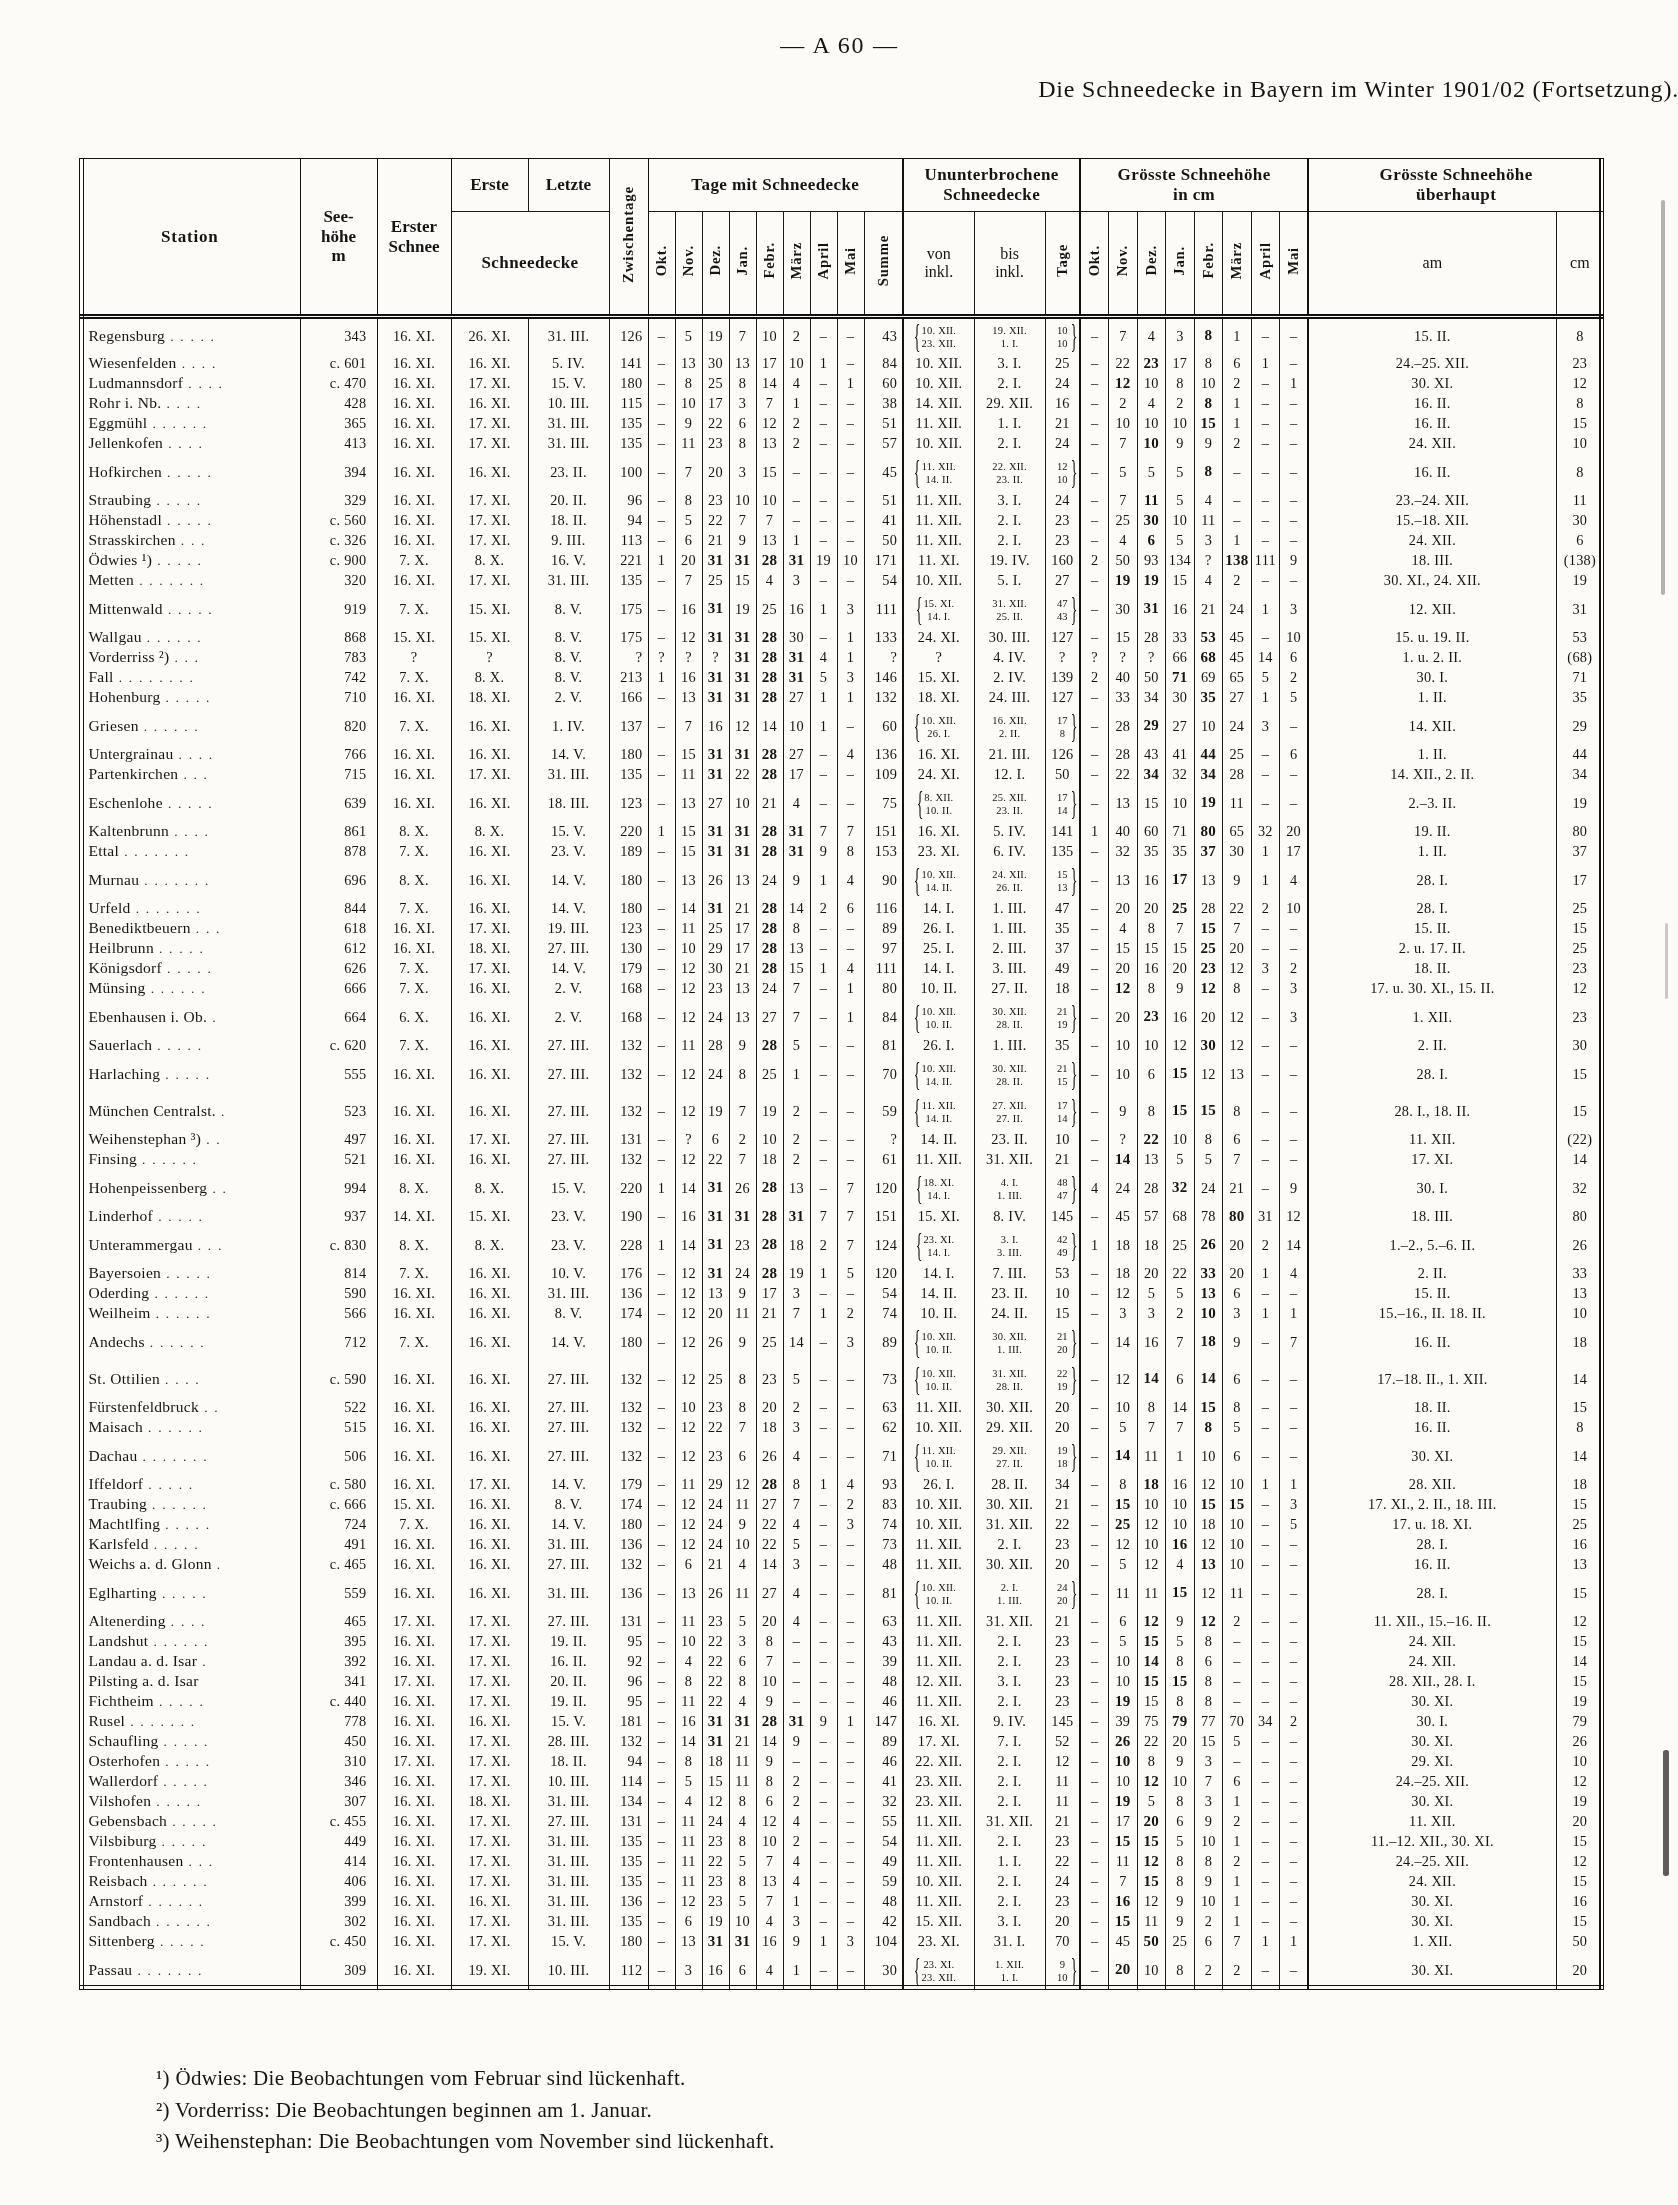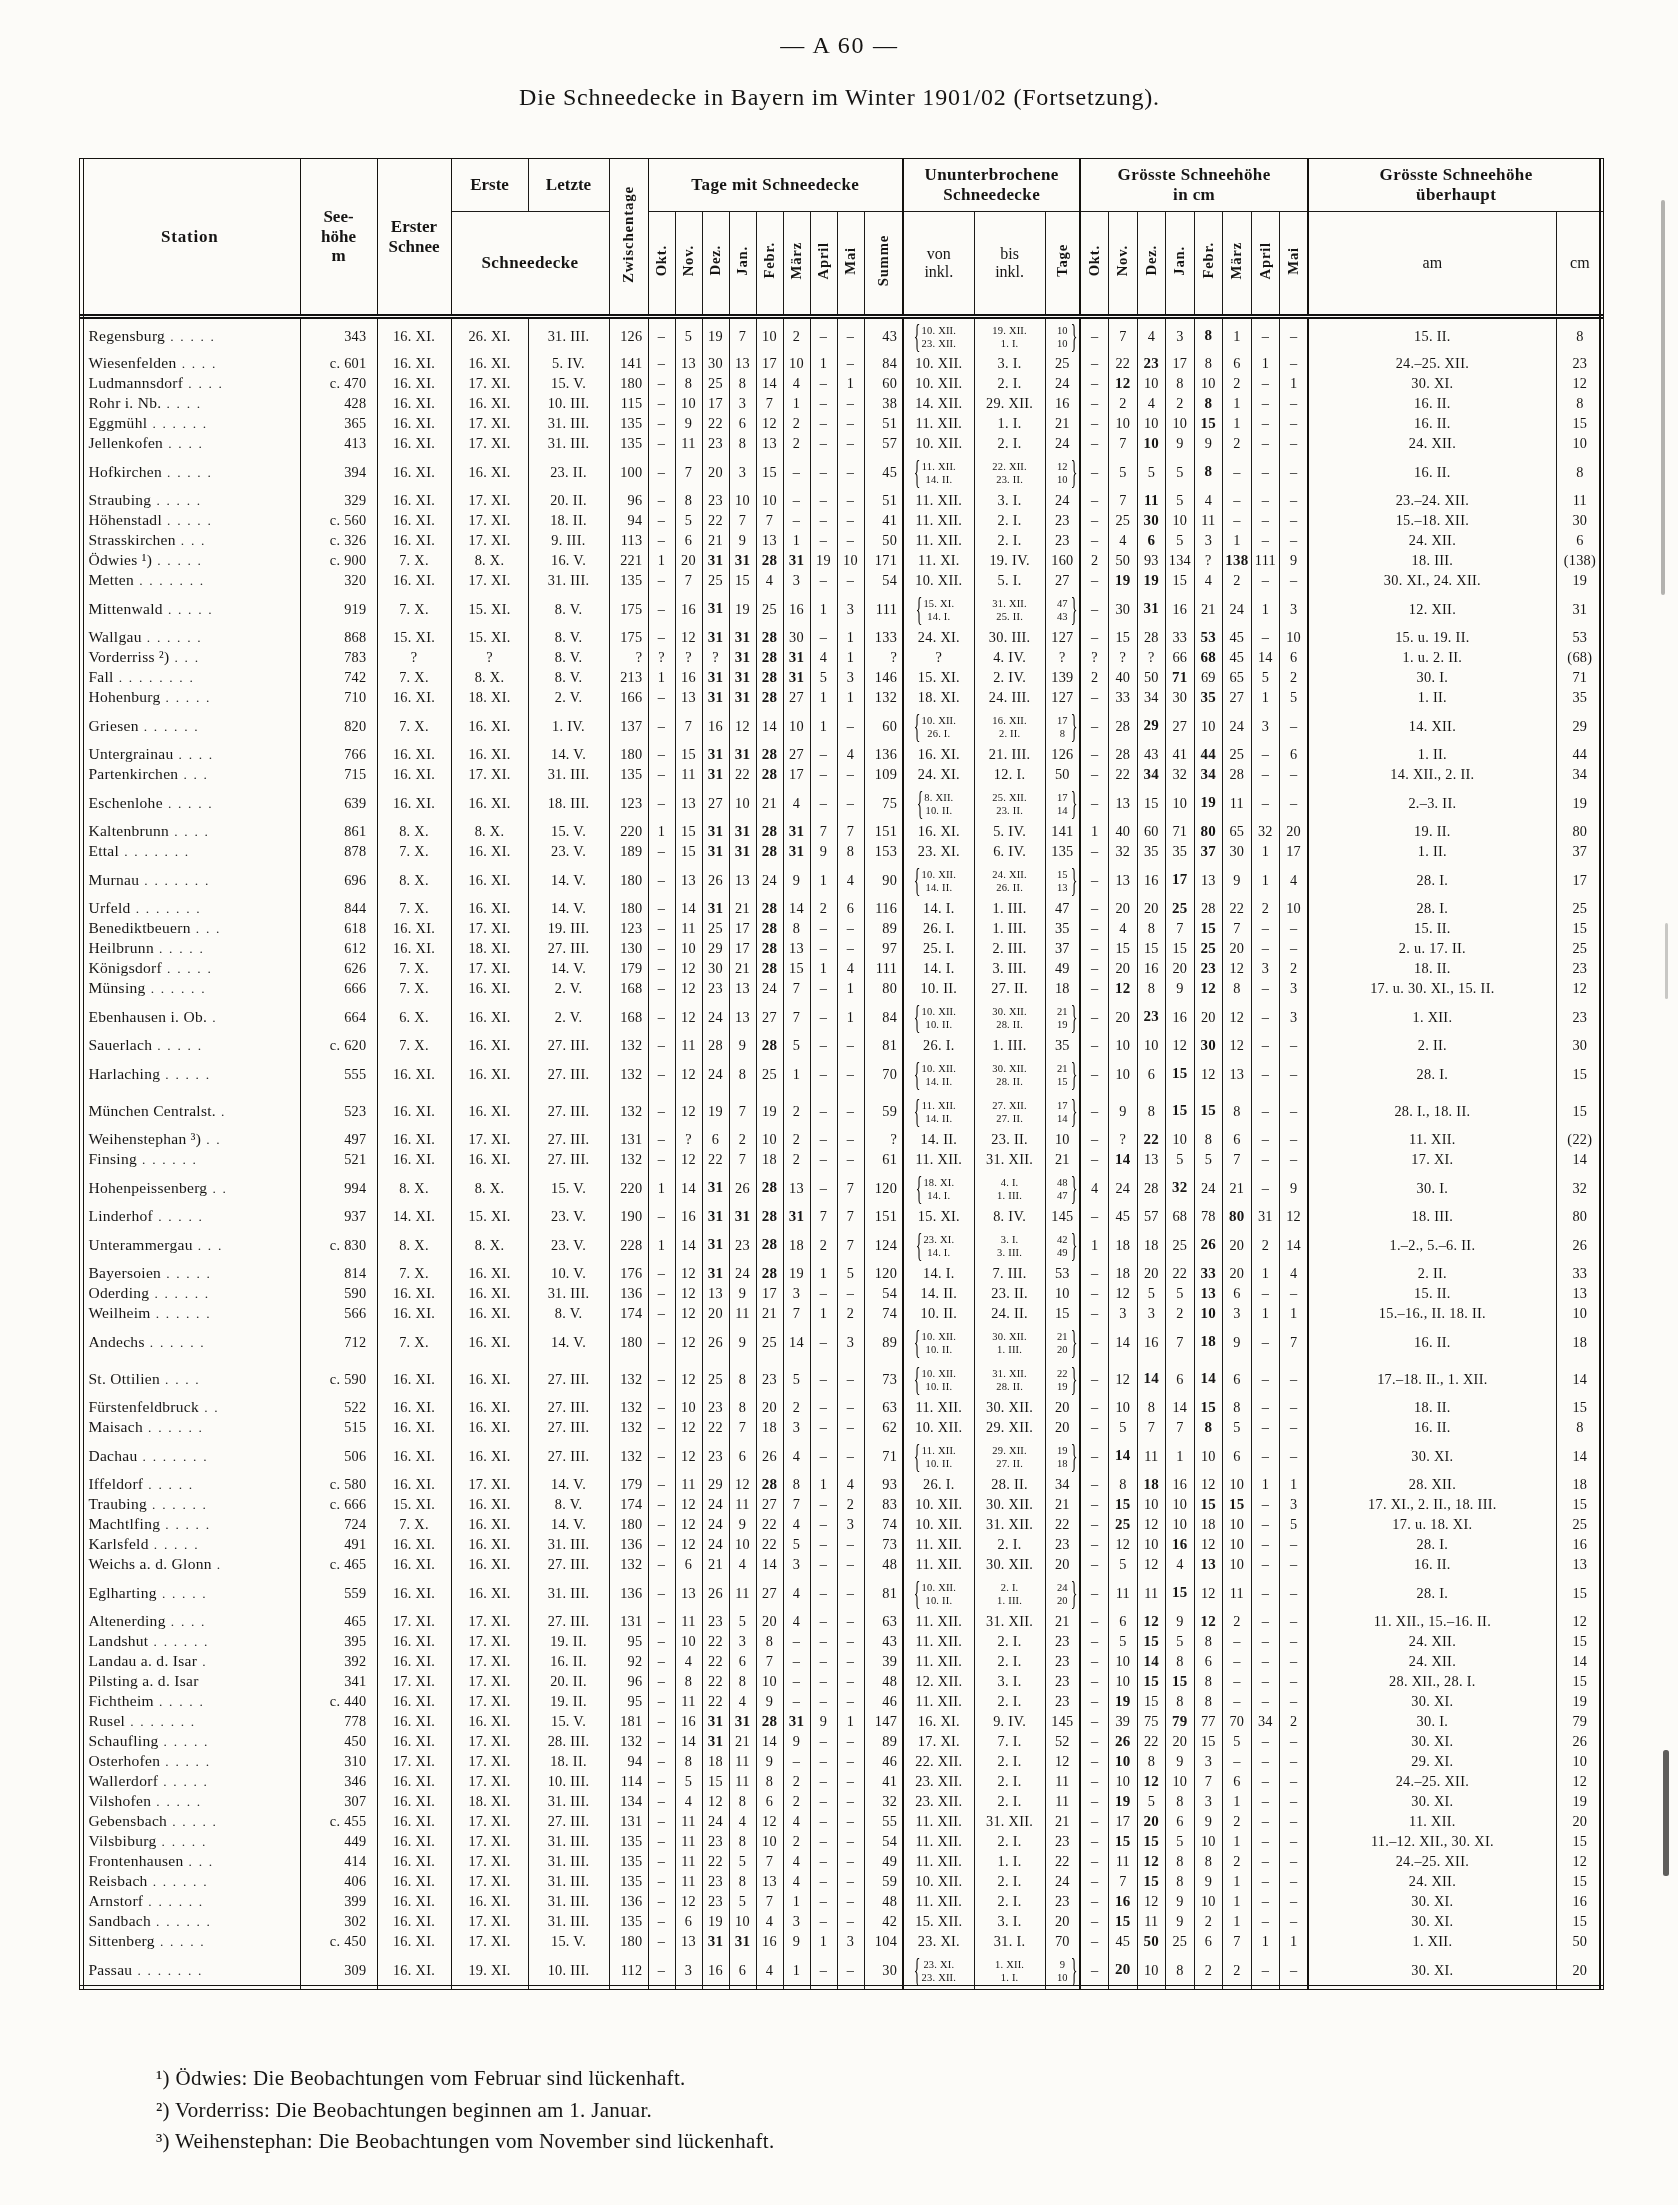--- a/index.html
+++ b/index.html
@@ -6,21 +6,21 @@
   body{
     width:1679px;height:2205px;position:relative;overflow:hidden;
     background:#fcfbf8;color:#161514;
     font-family:"Liberation Serif","DejaVu Serif",serif;
   }
   .page-number{
     position:absolute;top:25px;left:0;width:1679px;text-align:center;
     font-size:24px;letter-spacing:1.7px;margin-top:7px;
   }
   .page-title{
-    position:absolute;top:84px;left:0;width:1679px;text-align:center;
+    position:absolute;top:76px;left:0;width:1679px;text-align:right;
     font-size:24px;letter-spacing:0.8px;
   }
   .sheet{
     position:absolute;left:79px;top:158px;
     border:1.7px solid #151310;
     background:#fcfbf8;
   }
   .sheet .dline-l,.sheet .dline-r{position:absolute;top:0;bottom:0;width:1.3px;background:#151310;}
   .sheet .dline-l{left:2.5px;}
   .sheet .dline-r{right:2.5px;}

